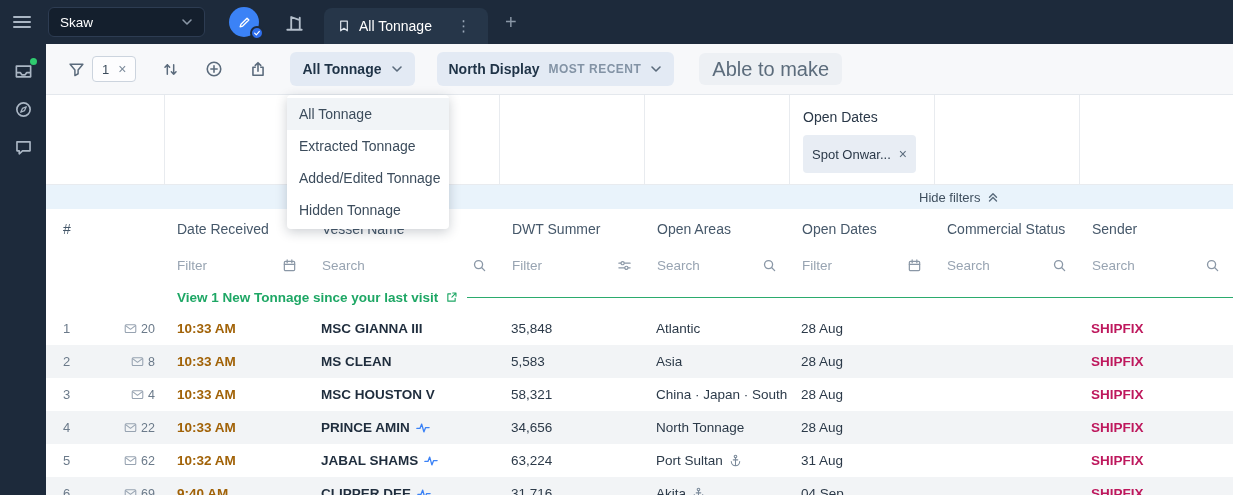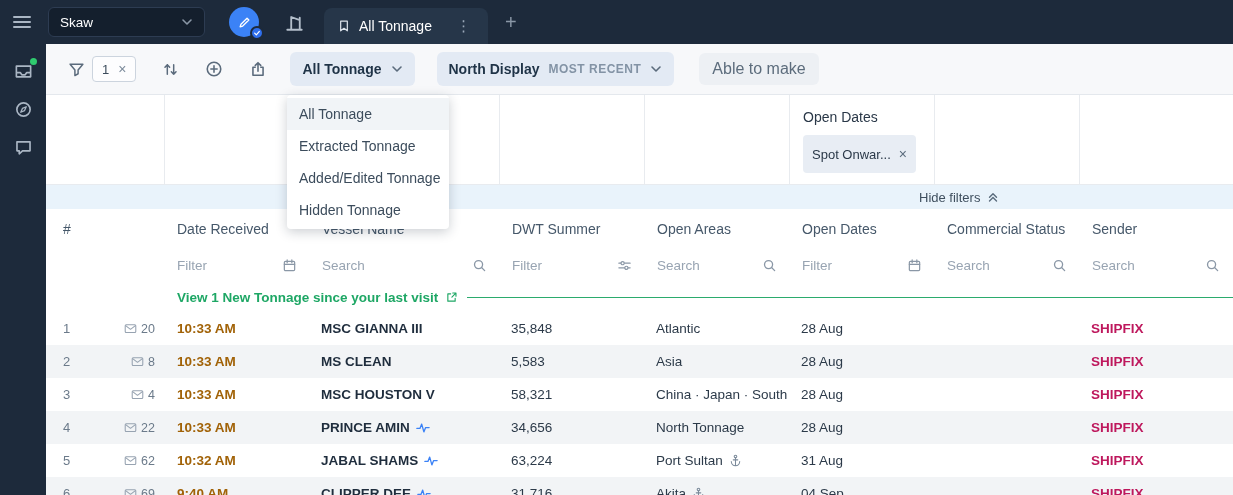--- a/index.html
+++ b/index.html
@@ -48,21 +48,21 @@
   .filter-chip .x { font-size:14px; color:#7b8a9a; line-height:1; cursor:pointer; }
   .tool-gap { margin-left:26px; }
   .tbtn { display:flex; align-items:center; gap:9px; background:#e3eaf4; border-radius:6px; height:34px;
           padding:0 12px; cursor:pointer; }
   .tbtn .lbl { font-size:14px; font-weight:700; color:#1f3347; white-space:nowrap; }
   .tbtn .sub { font-size:12px; font-weight:700; letter-spacing:.5px; color:#8393a5; }
   .tbtn .chev { color:#5b6b7c; display:flex; }
   .view-btn { margin-left:23px; }
   .ship-btn { margin-left:22px; }
   .able-btn { margin-left:25px; background:#edf0f4; border-radius:6px; height:32px; display:flex;
-              align-items:center; padding:0 13px; font-size:16px; color:#5c6c7c; cursor:pointer; white-space:nowrap; }
+              align-items:center; padding:0 13px; font-size:20px; color:#5c6c7c; cursor:pointer; white-space:nowrap; }
 
   
   .grid8 { display:grid; grid-template-columns:119px 145px 190px 145px 145px 145px 145px minmax(0,1fr); }
 
   
   .filters-panel { height:90px; background:#fff; border-bottom:1px solid #e8ebef; }
   .fp-cell { border-right:1px solid #e8ebef; padding:14px 12px 0 13px; overflow:hidden; }
   .fp-cell:last-child { border-right:none; }
   .fp-title { font-size:14px; color:#2a3848; }
   .fp-chip { margin-top:10px; display:inline-flex; align-items:center; gap:8px; background:#e8edf4;

